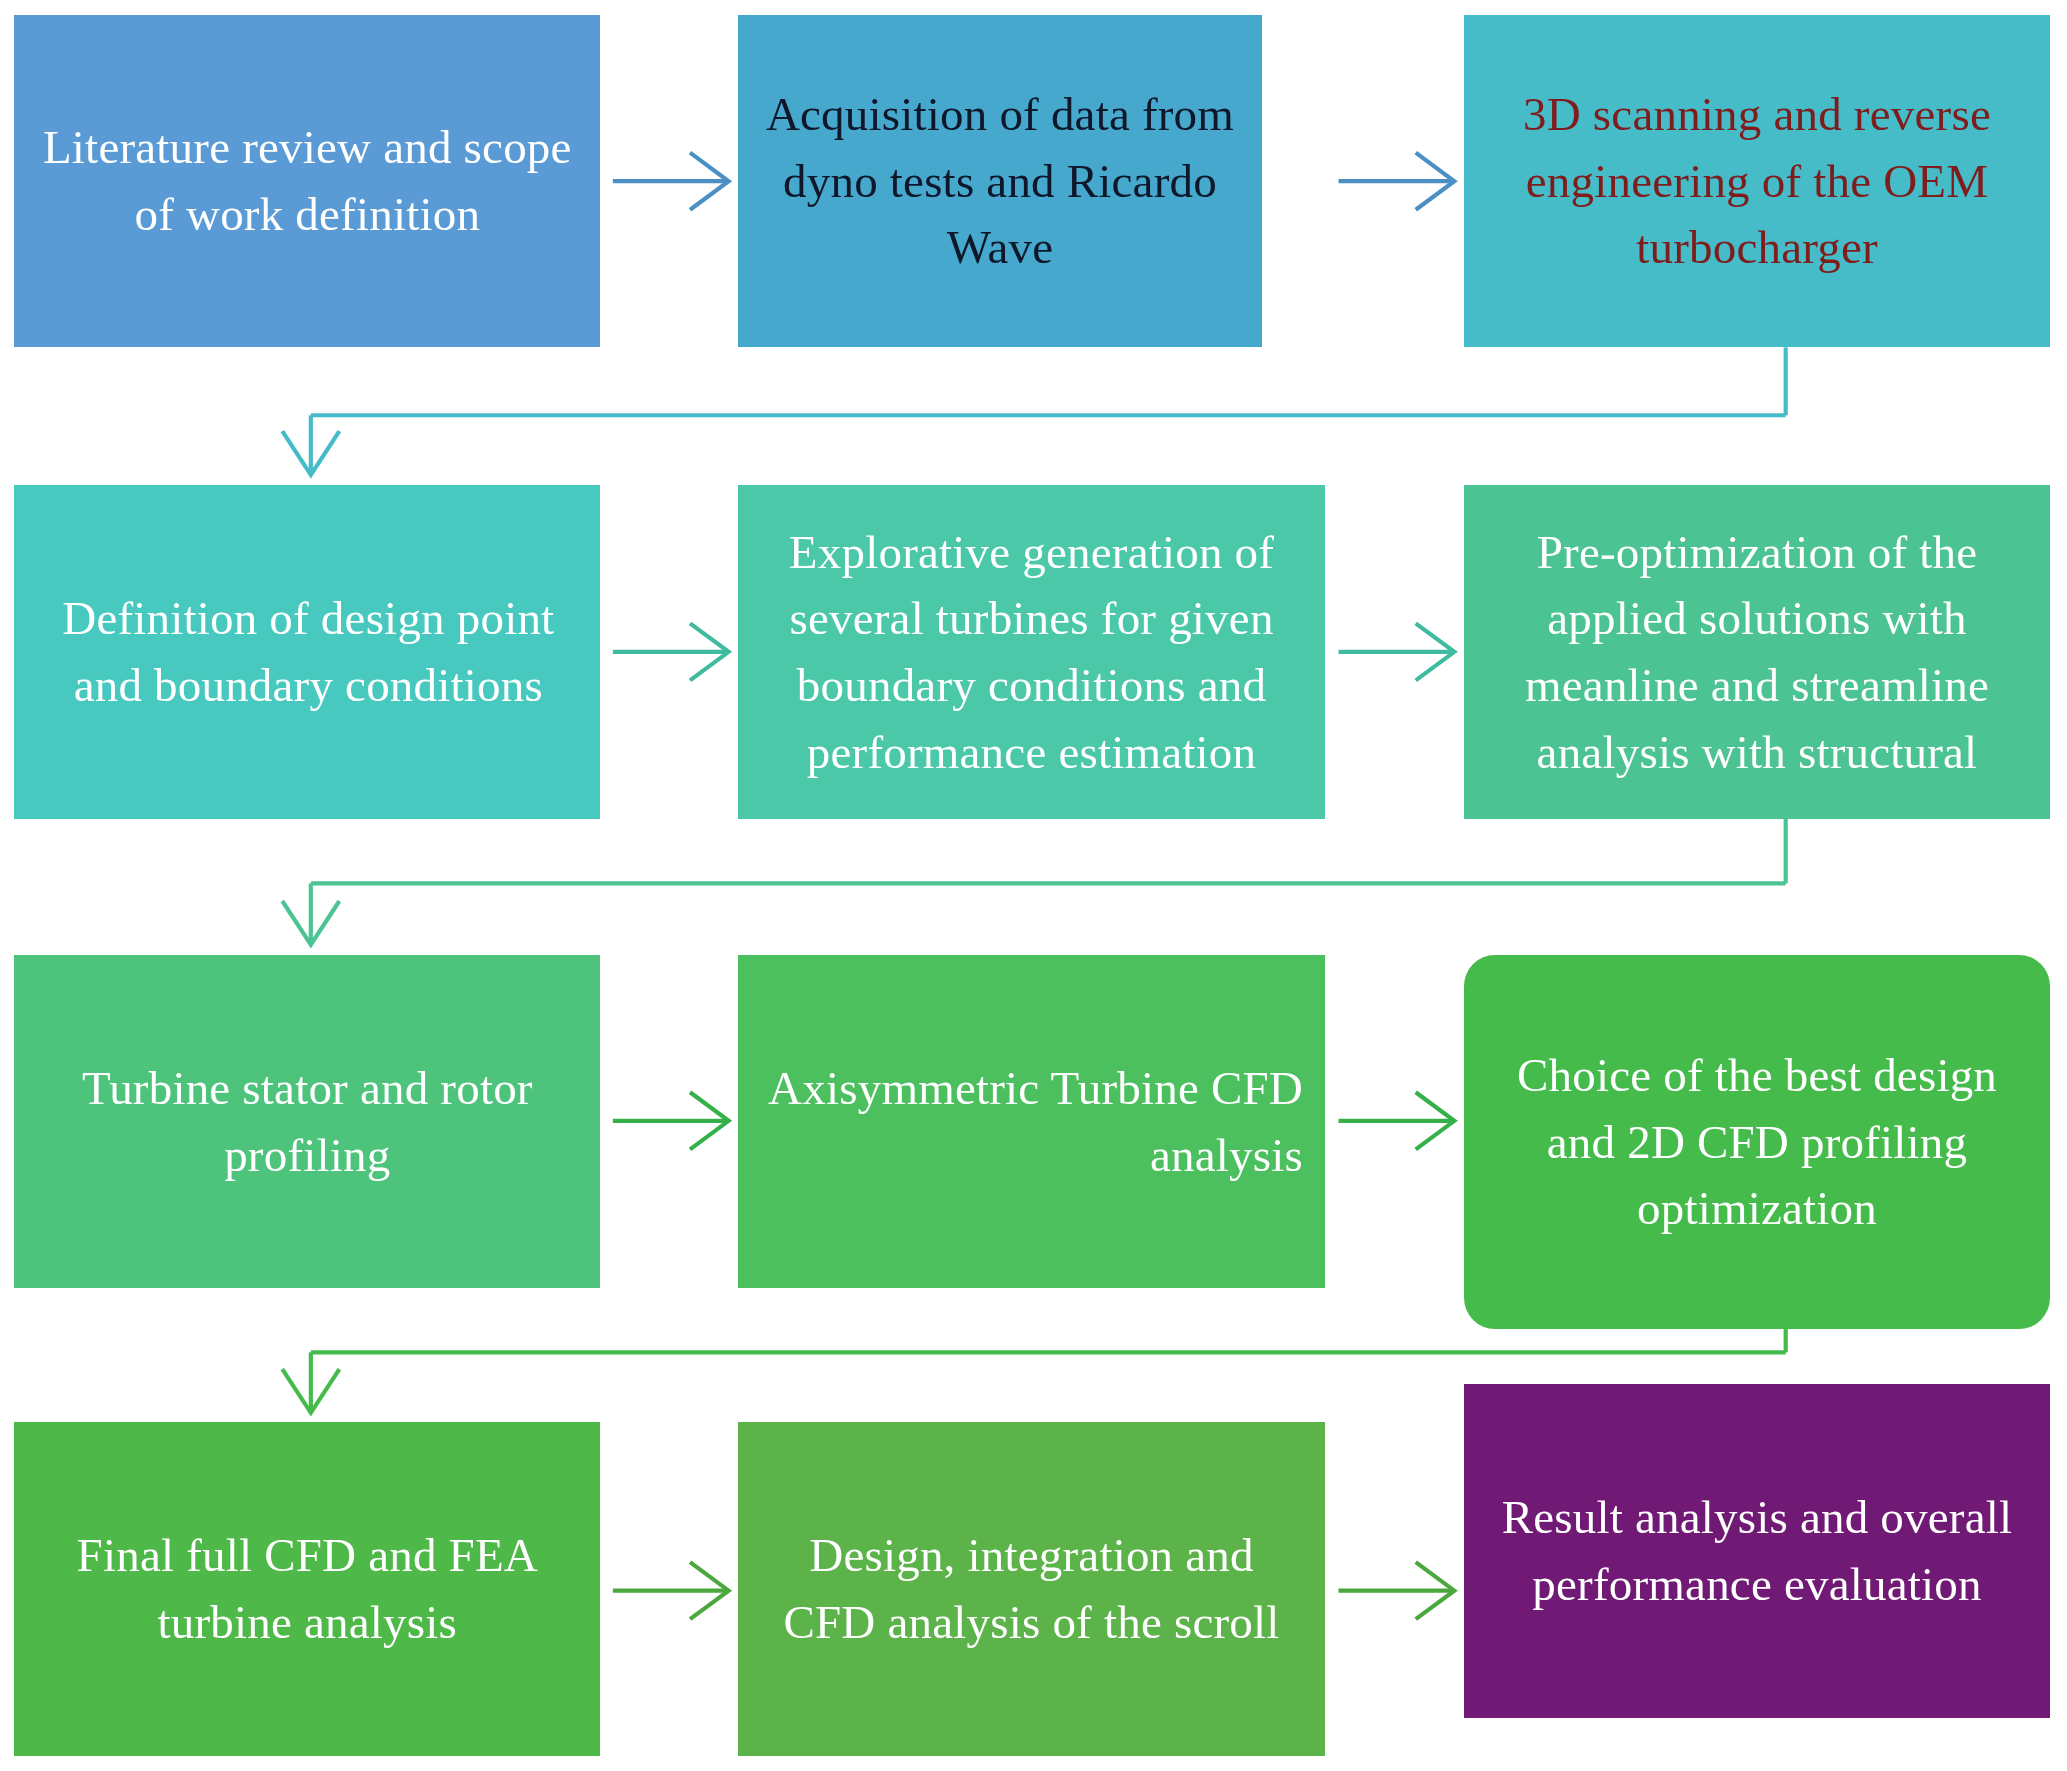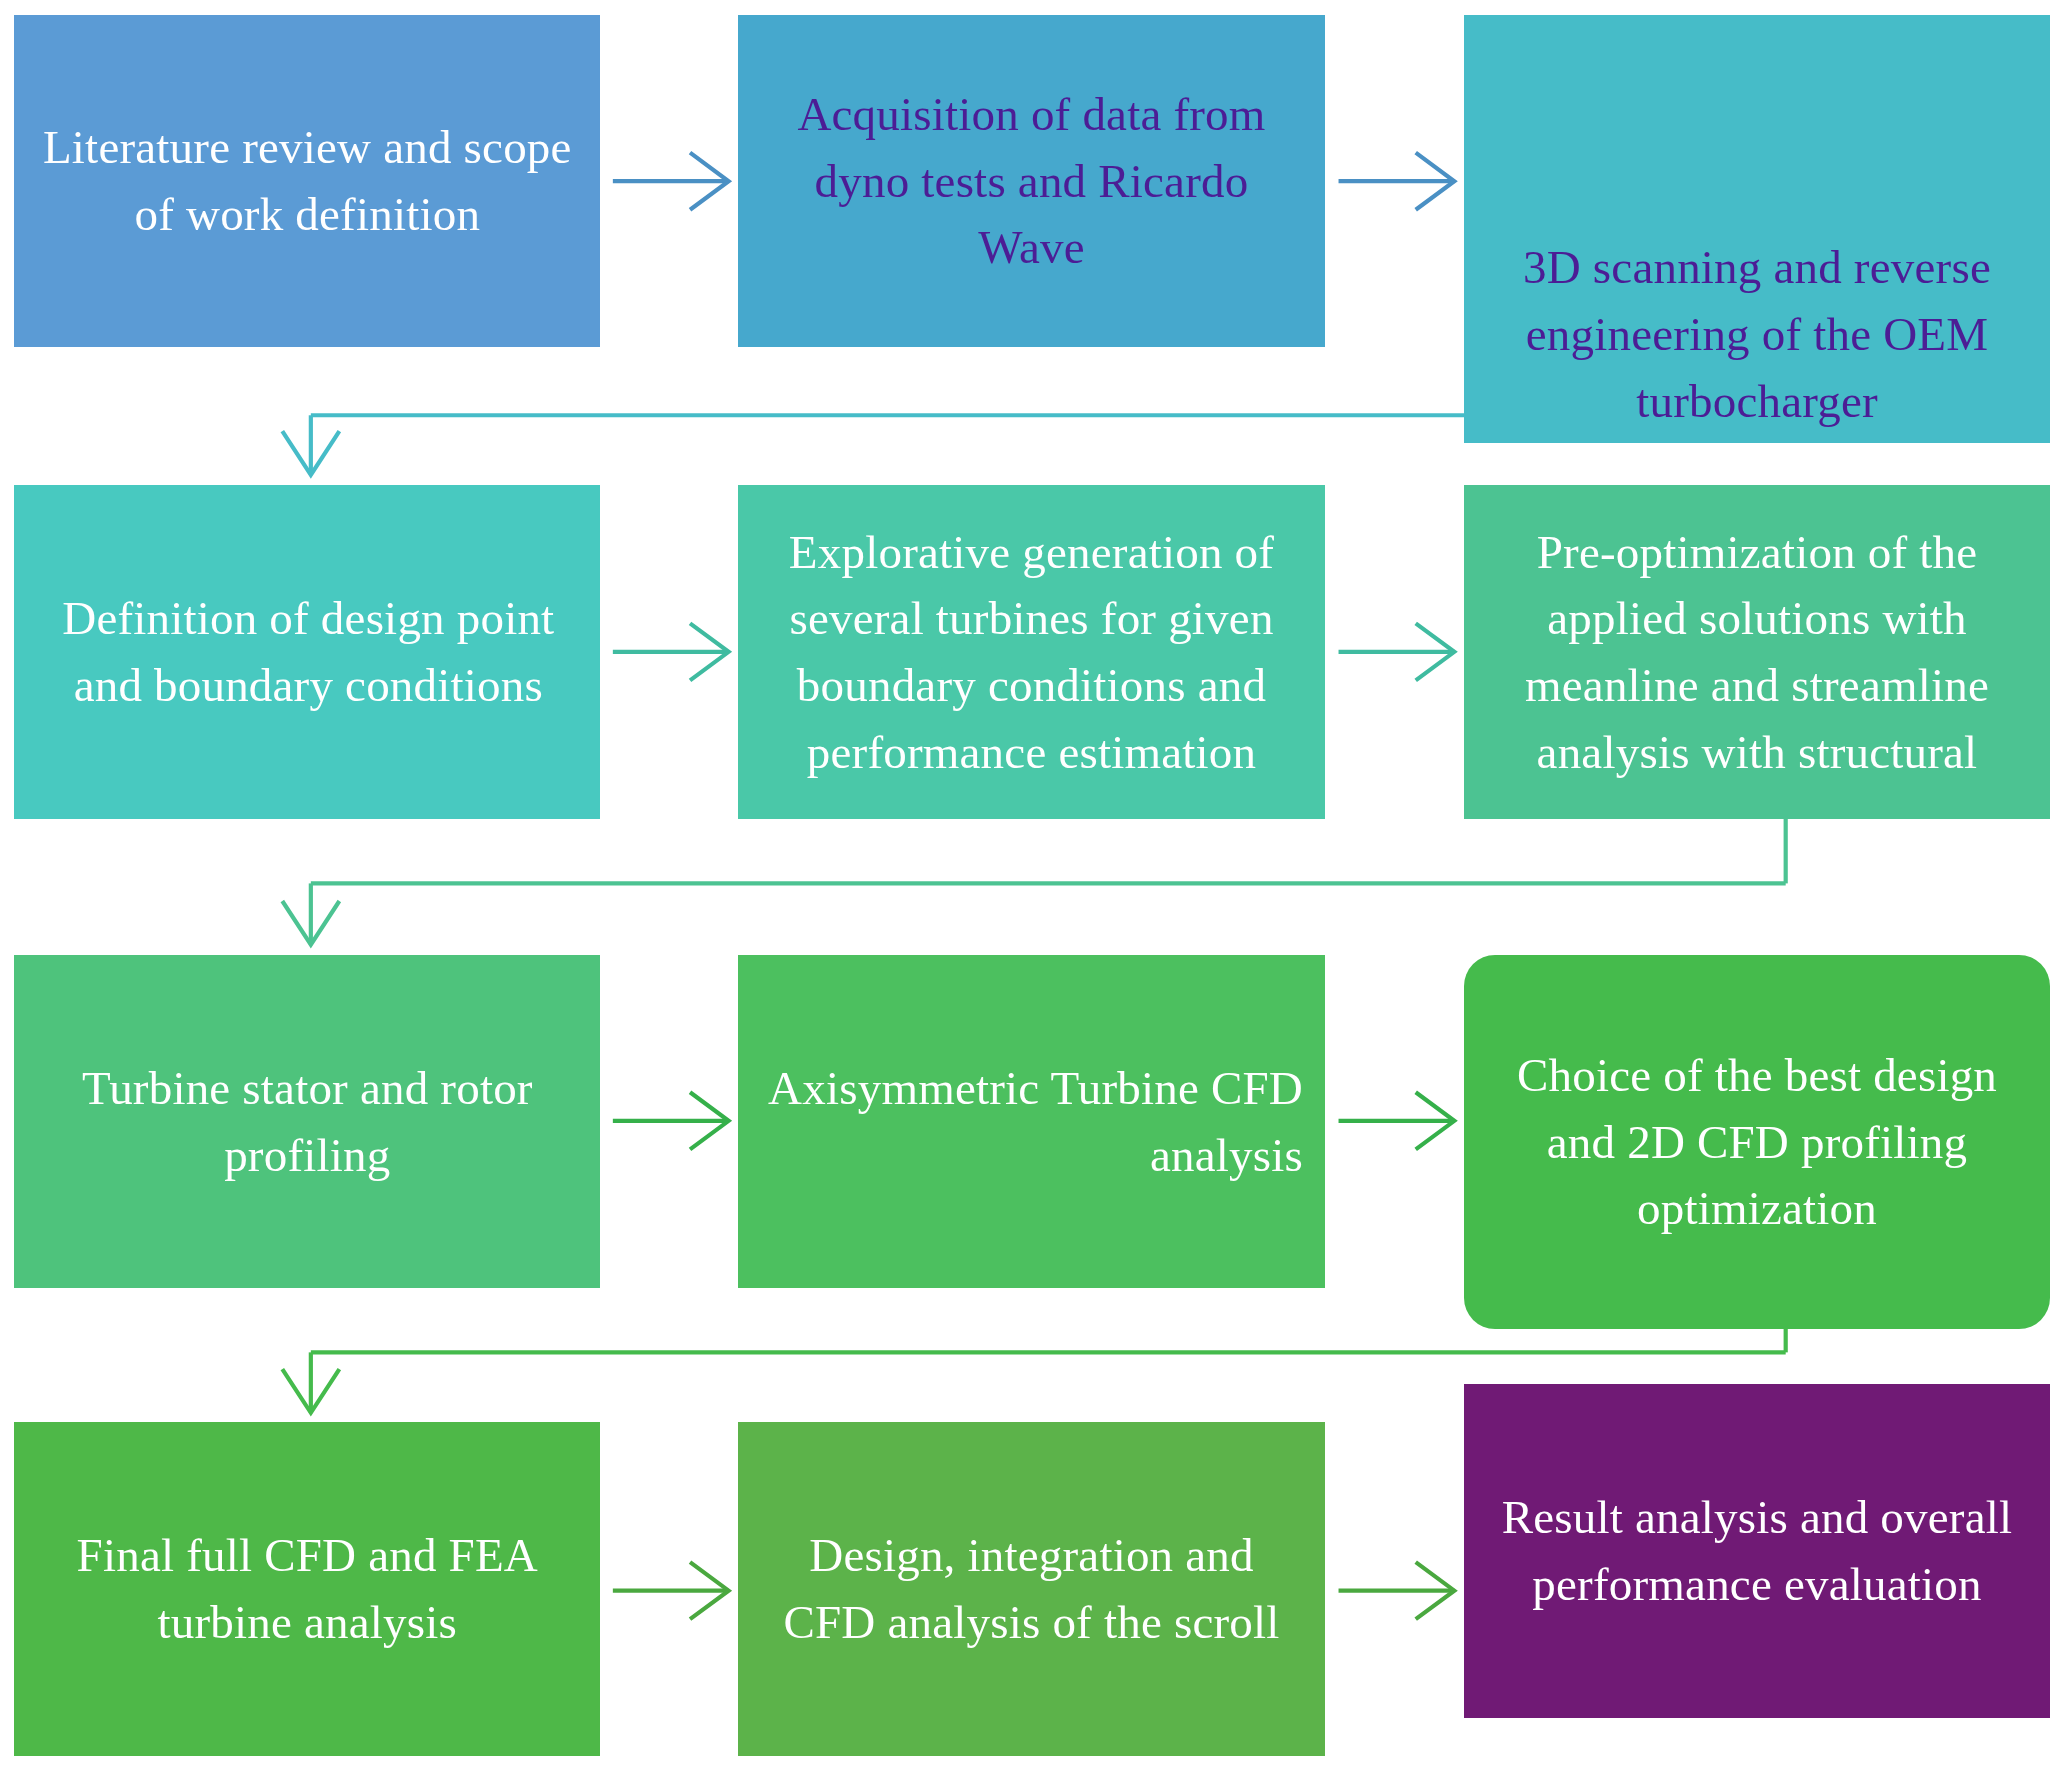--- a/index.html
+++ b/index.html
@@ -98,24 +98,24 @@
         <line x1="2128" y1="1535" x2="2128" y2="1612" stroke="#45bb4c" stroke-width="5" fill="none"></line>
         <line x1="2128" y1="1612" x2="370" y2="1612" stroke="#45bb4c" stroke-width="5" fill="none"></line>
         <line x1="370" y1="1612" x2="370" y2="1684" stroke="#45bb4c" stroke-width="5" fill="none"></line>
         <polyline points="336,1632 370,1684 404,1632" stroke="#45bb4c" stroke-width="5" fill="none" stroke-linecap="butt"></polyline>
       </g>
     </svg>
   <div id="boxes-layer">
       <div class="flow-box" style="left: 14.3px; top: 15px; width: 586px; height: 332px; background: rgb(91, 155, 213); color: rgb(255, 255, 255);">
         <span>Literature review and scope of work definition</span>
       </div>
-      <div class="flow-box" style="left: 738px; top: 15px; width: 587px; height: 332px; background: rgb(70, 168, 205); color: #4c1d95;">
+      <div class="flow-box" style="left: 738px; top: 15px; width: 524px; height: 332px; background: rgb(70, 168, 205); color: #0f172a;">
         <span>Acquisition of data from dyno tests and Ricardo Wave</span>
       </div>
-      <div class="flow-box" style="left: 1464px; top: 15px; width: 586px; height: 428px; background: rgb(70, 188, 200); color: #4c1d95; align-items: flex-end;">
+      <div class="flow-box" style="left: 1464px; top: 15px; width: 586px; height: 332px; background: rgb(70, 188, 200); color: #7f1d1d;">
         <span>3D scanning and reverse engineering of the OEM turbocharger</span>
       </div>
       <div class="flow-box" style="left: 14.3px; top: 485px; width: 586px; height: 334px; background: rgb(72, 201, 192); color: rgb(255, 255, 255); padding-left: 24px;">
         <span>Definition of design point and boundary conditions</span>
       </div>
       <div class="flow-box" style="left: 738px; top: 485px; width: 587px; height: 334px; background: rgb(74, 200, 168); color: rgb(255, 255, 255);">
         <span>Explorative generation of several turbines for given boundary conditions and performance estimation</span>
       </div>
       <div class="flow-box" style="left: 1464px; top: 485px; width: 586px; height: 334px; background: rgb(76, 195, 146); color: rgb(255, 255, 255); padding-left: 22px;">
         <span>Pre-optimization of the applied solutions with meanline and streamline analysis with structural</span>

